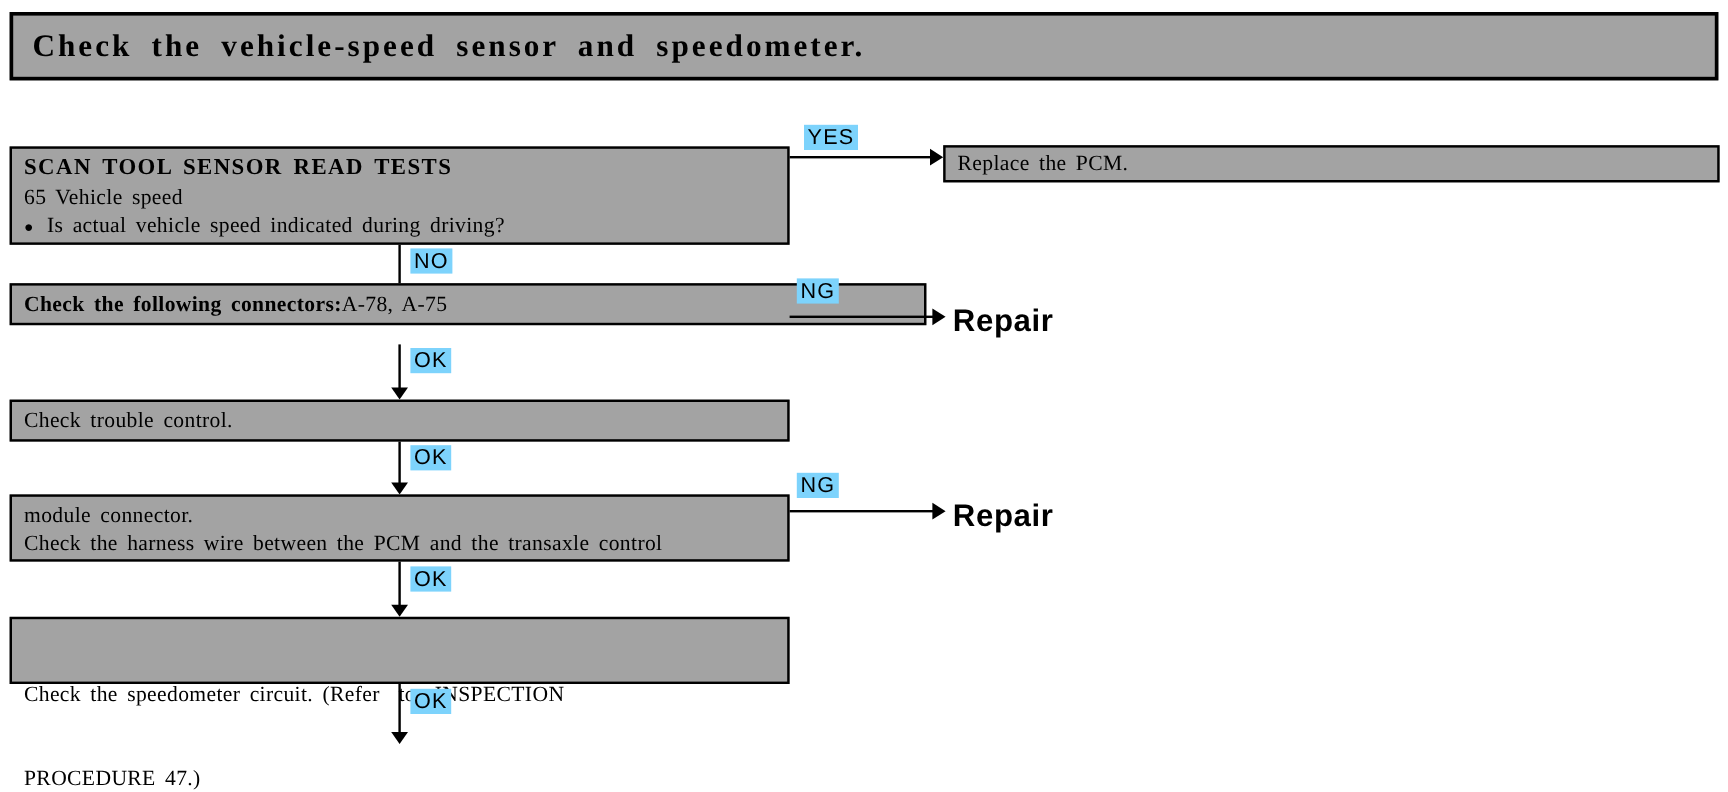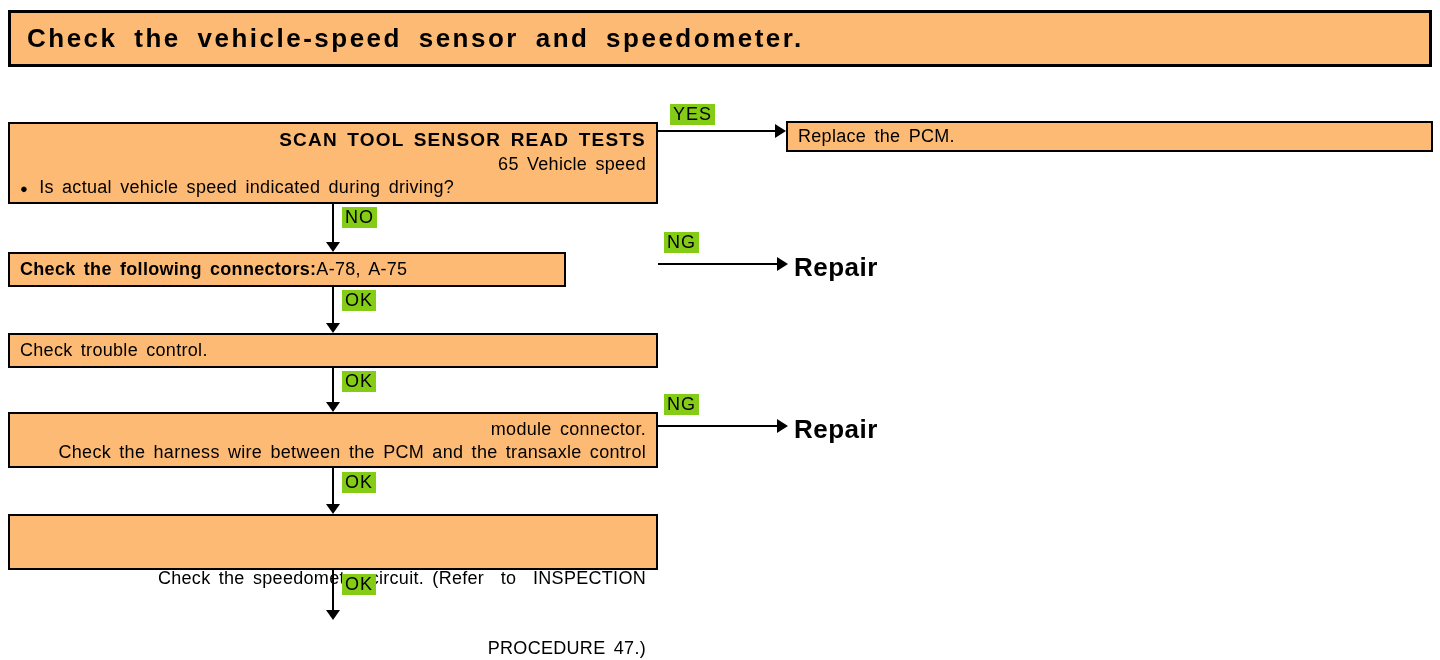--- a/index.html
+++ b/index.html
@@ -11,57 +11,57 @@
   .canvas {
     position: relative;
     width: 1440px;
     height: 660px;
     background: #fff;
     overflow: hidden;
   }
   .box {
     position: absolute;
     border: 2px solid #000;
-    background: #fdba74;
+    background: #a3a3a3;
+    font-family: Liberation Serif, serif;
   }
   .title-box {
     left: 8px; top: 10px; width: 1424px; height: 57px;
     border-width: 3px;
     display: flex; align-items: center;
     padding: 0 16px;
   }
   .title-text {
     font-weight: bold;
     font-size: 26px;
     letter-spacing: 2.5px;
     word-spacing: 7px;
     white-space: nowrap;
   }
   .node {
     font-size: 18px;
     letter-spacing: 0.3px;
     word-spacing: 3px;
     line-height: 1.3;
-    text-align: right;
   }
   .node-pad { padding: 4px 10px; }
   .node-center {
     display: flex; align-items: center;
     padding: 0 10px;
   }
   .node-title { font-weight: bold; font-size: 19px; letter-spacing: 1.2px; }
   .bullet-row { display: flex; gap: 11px; align-items: baseline; }
   .bullet-glyph { font-size: 13px; line-height: 23px; }
   .bold { font-weight: bold; }
 
   .flow-label {
     position: absolute;
     font-size: 18px;
     letter-spacing: 1px;
-    background: #84cc16;
+    background: #7dd3fc;
     padding: 0 3px;
   }
   .result-label {
     position: absolute;
     font-weight: bold;
     font-size: 26px;
     letter-spacing: 0.5px;
   }
 
   
@@ -118,21 +118,21 @@
   <div class="box node node-center" style="left:786px; top:121px; width:647px; height:31px;">
     <span>Replace the PCM.</span>
   </div>
 
   <div class="varrow" style="left:325px; top:204px; height:48px;">
     <div class="shaft"></div>
     <div class="head"></div>
   </div>
   <span class="flow-label" style="left:342px; top:207px;">NO</span>
 
-  <div class="box node node-center" style="left:8px; top:252px; width:558px; height:35px;">
+  <div class="box node node-center" style="left:8px; top:236px; width:764px; height:35px;">
     <span class="bold">Check the following connectors:</span>
       <span> A-78, A-75</span>
   </div>
 
   <span class="flow-label" style="left:664px; top:232px;">NG</span>
   <div class="harrow" style="left:658px; top:256px; width:130px;">
     <div class="shaft"></div>
     <div class="head"></div>
   </div>
   <span class="result-label" style="left:794px; top:252px;">Repair</span>

